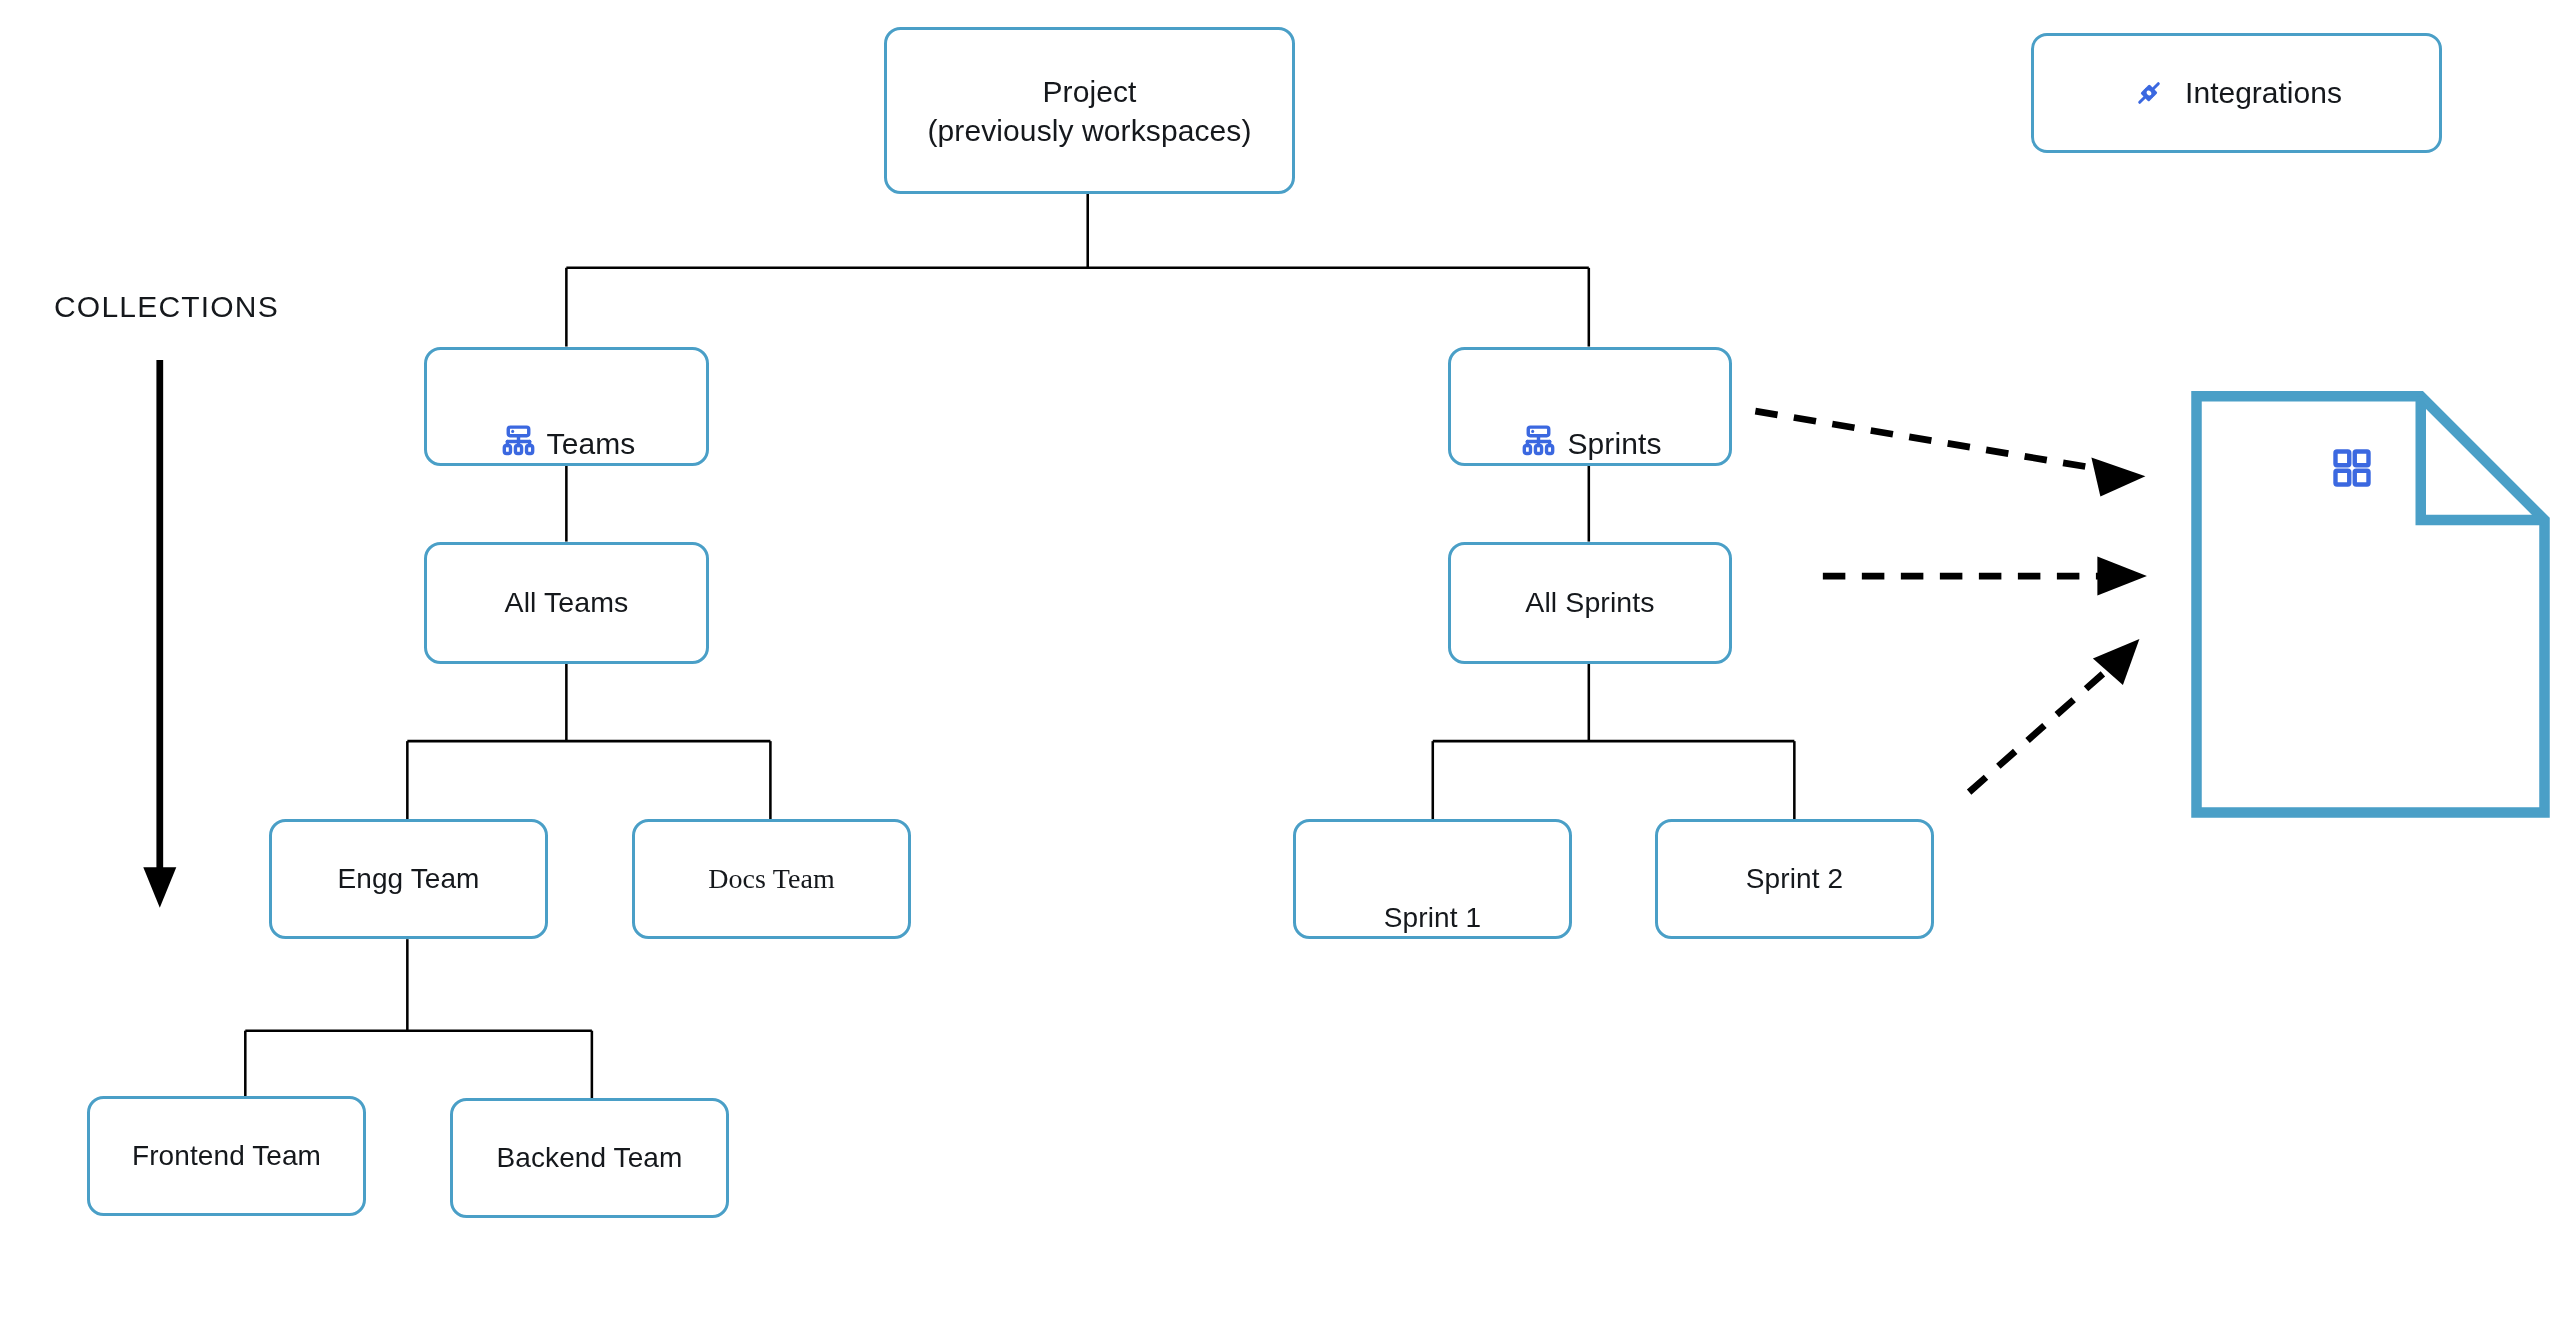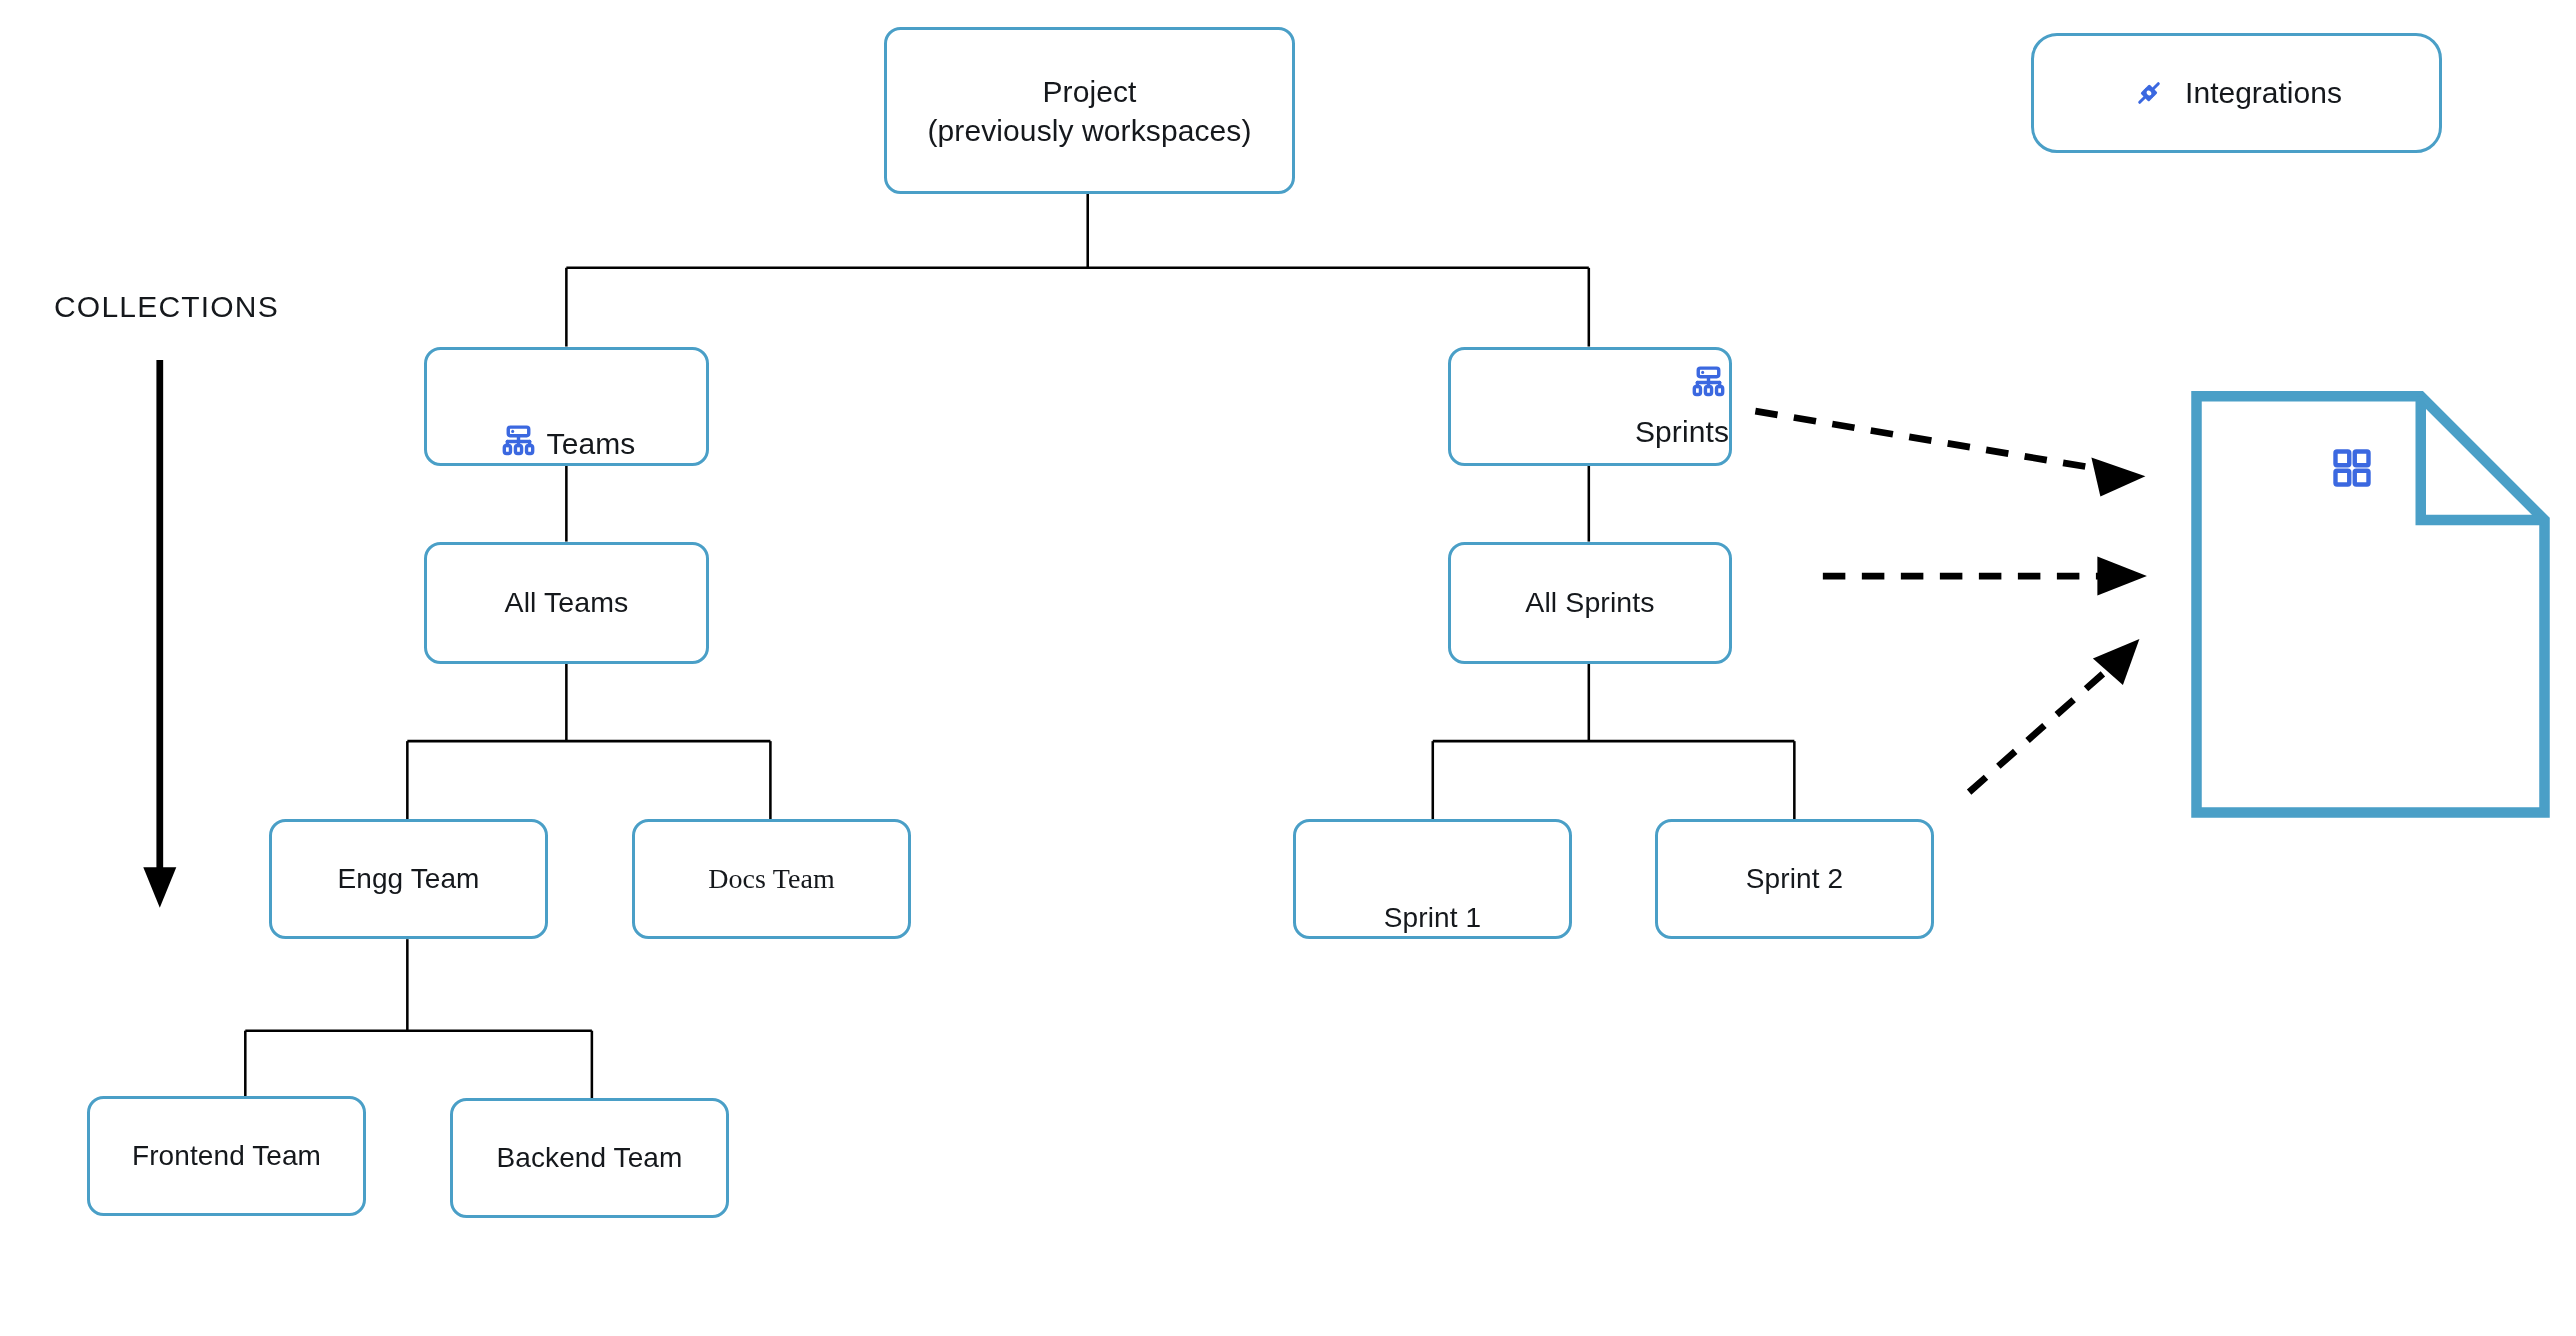--- a/index.html
+++ b/index.html
@@ -49,21 +49,21 @@
   .node-collection { font-size: 30px; gap: 8px; align-items: flex-end; }
   .node-plain      { font-size: 28.5px; }
   .node-leaf       { font-size: 28px; }
 
   
   .pill {
     position: absolute;
     box-sizing: border-box;
     background: #ffffff;
     border: 3.8px solid #4a9fc7;
-    border-radius: 26px;
+    border-radius: 16px;
     display: flex;
     align-items: center;
     justify-content: center;
     gap: 18px;
     font-size: 30px;
     color: #15181c;
   }
 
   
   .caption {
@@ -181,21 +181,21 @@
   </div>
 
   <div class="node node-leaf" style="left:87px; top:1096px; width:279px; height:120px;">
     <span class="label">Frontend Team</span>
   </div>
 
   <div class="node node-leaf" style="left:450px; top:1098px; width:279px; height:120px;">
     <span class="label">Backend Team</span>
   </div>
 
-  <div class="node node-collection" style="left:1448px; top:347px; width:284px; height:119px;flex-direction:column;">
+  <div class="node node-collection" style="left:1448px; top:347px; width:284px; height:119px;">
     <span class="icon">
       <svg width="41" height="41" viewBox="0 0 24 24" fill="none" stroke="#3b68e0" stroke-width="2" stroke-linecap="round" stroke-linejoin="round">
         <rect x="6" y="3" width="12" height="5" rx="1.2"></rect>
         <circle cx="8.6" cy="5.5" r="0.9" fill="#3b68e0" stroke="none"></circle>
         <path d="M12 8 v3.4"></path>
         <path d="M5.5 11.4 h13"></path>
         <path d="M5.5 11.4 v2.4"></path>
         <path d="M12 11.4 v2.4"></path>
         <path d="M18.5 11.4 v2.4"></path>
         <rect x="3.7" y="13.8" width="3.6" height="4.6" rx="1.3"></rect>

